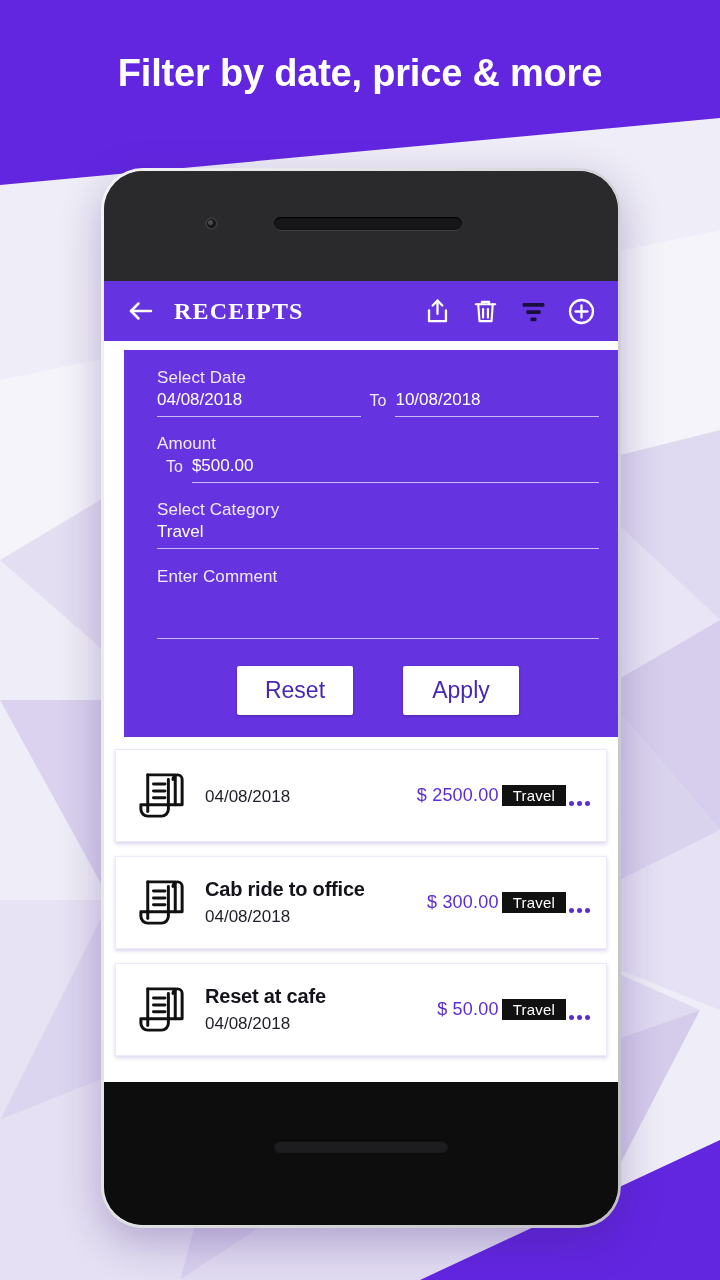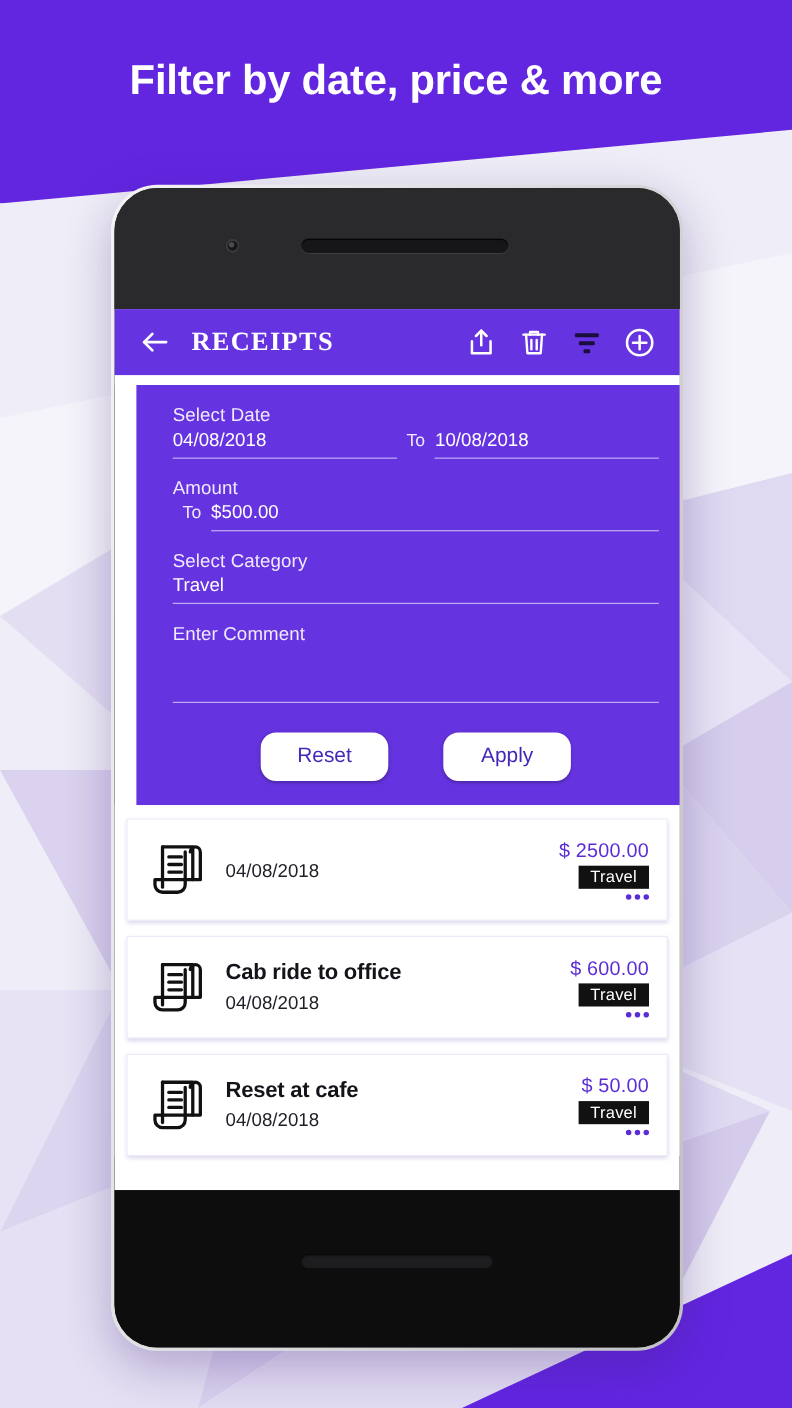--- a/index.html
+++ b/index.html
@@ -217,24 +217,24 @@
   
   .btn-row {
     display: flex;
     justify-content: center;
     gap: 50px;
     padding-top: 9px;
   }
   .flat-btn {
     background: #FFFFFF;
     color: #4527B8;
-    font-size: 19px;
+    font-size: 23px;
     font-family: "Liberation Sans", sans-serif;
     border: none;
-    border-radius: 14px;
+    border-radius: 2px;
     padding: 11px 0;
     width: 116px;
     text-align: center;
     cursor: pointer;
     box-shadow: 0 1px 3px rgba(0,0,0,0.25);
   }
 
   
   .list-area {
     background: #FFFFFF;
@@ -270,21 +270,20 @@
   .receipt-date {
     color: #201E26;
     font-size: 17px;
     line-height: 26px;
     margin-top: 2px;
   }
   .receipt-right {
     flex: 0 0 auto;
     text-align: left;
     display: flex;
-    flex-direction: column;
     align-items: flex-end;
     gap: 3px;
   }
   .receipt-amount {
     color: #5B2CD6;
     font-size: 18px;
     letter-spacing: 0.2px;
   }
   .category-badge {
     background: #111111;
@@ -469,21 +468,21 @@
               <path d="M6 32 h24 v4 a6 6 0 0 1 -6 6 H12 a6 6 0 0 1 -6 -6 z"></path>
               <line x1="17" y1="14" x2="27" y2="14"></line>
               <line x1="17" y1="20" x2="27" y2="20"></line>
               <line x1="17" y1="26" x2="27" y2="26"></line>
             </svg>
             <div class="receipt-main">
               <div class="receipt-title">Cab ride to office</div>
               <div class="receipt-date">04/08/2018</div>
             </div>
             <div class="receipt-right">
-              <div class="receipt-amount">$ 600.00</div>
+              <div class="receipt-amount">$ 300.00</div>
               <div class="category-badge">Travel</div>
               <div class="more-dots">
                 <i></i>
                   <i></i>
                   <i></i>
               </div>
             </div>
           </div>
 
           <div class="receipt-card">

